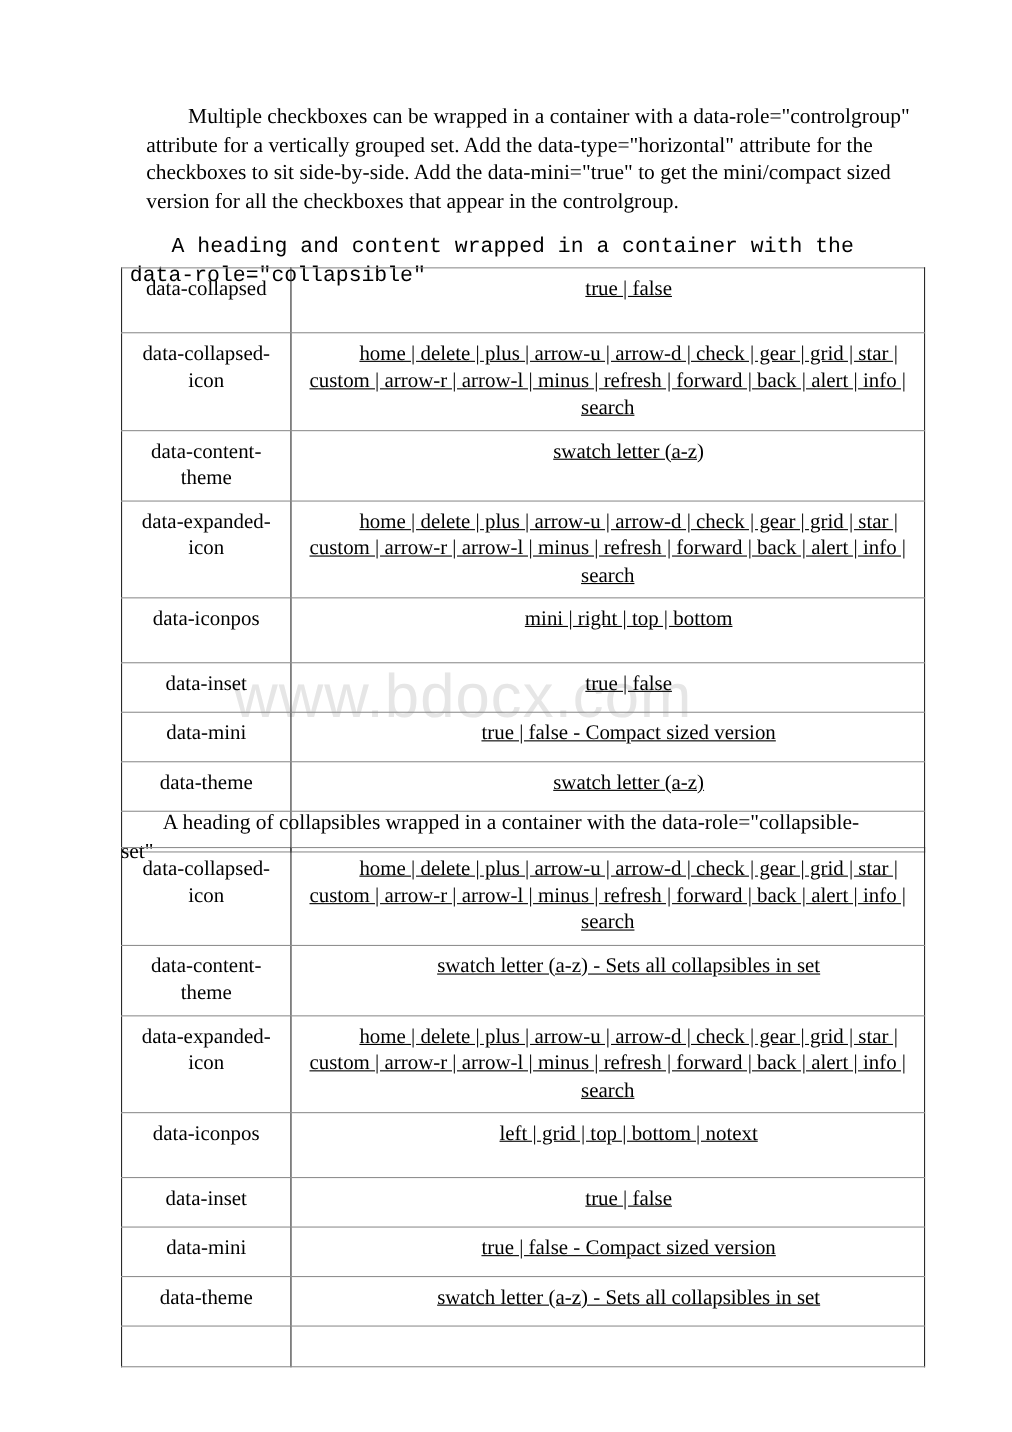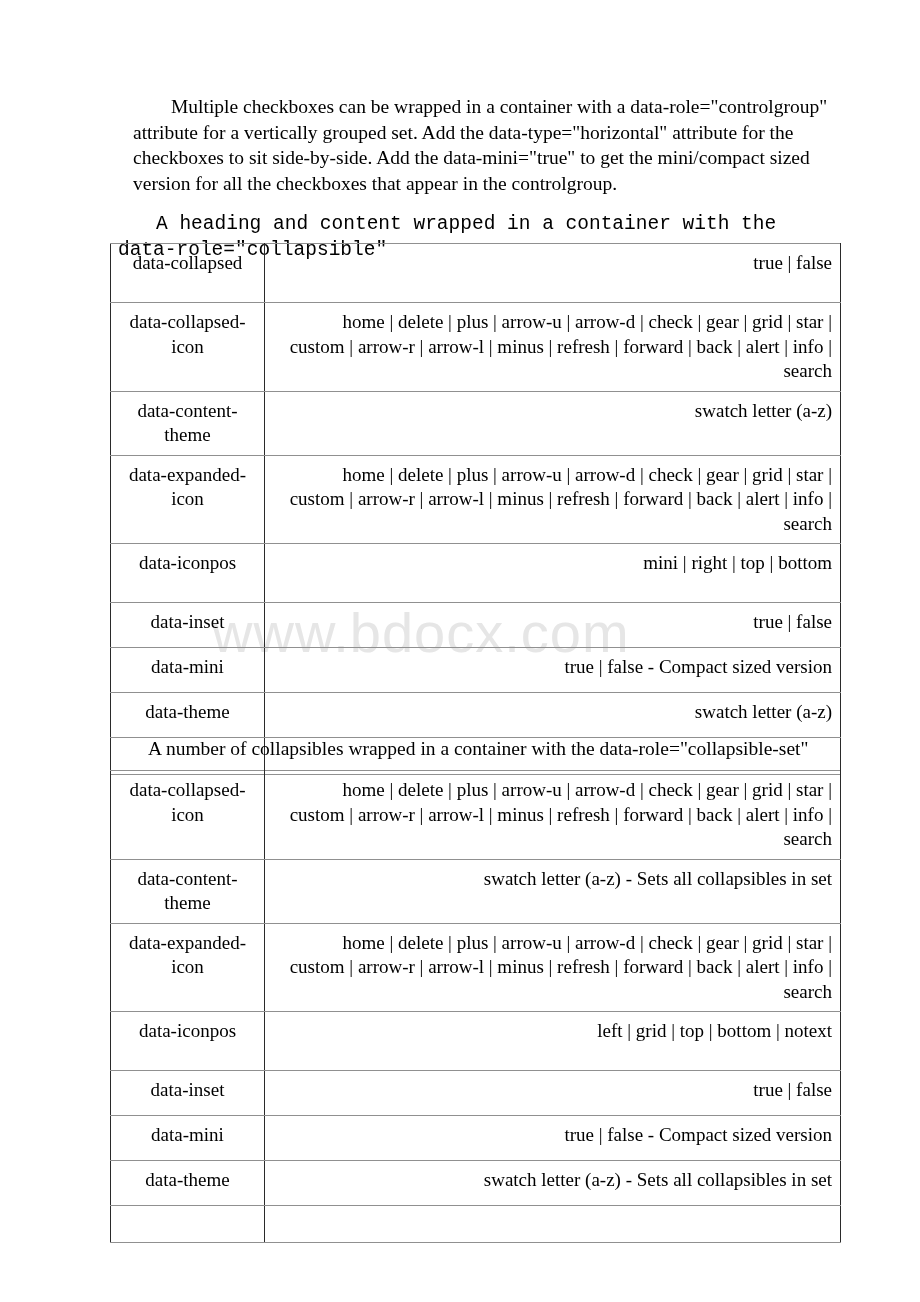--- a/index.html
+++ b/index.html
@@ -104,23 +104,24 @@
   }
 
   table.attr-table td.k {
     width: 141px;
     text-align: center;
     padding: 7px 6px 7px 6px;
   }
 
   table.attr-table td.v {
     width: 559px;
-    text-align: right;
+    text-align: center;
     padding: 7px 8px 7px 8px;
     text-indent: 38px;
+    text-decoration: underline;
   }
 
   
   table.attr-table {
     border: 1.5px solid #8a8a8a;
   }
 
   #table-collapsible { left: 110px; top: 243px; }
   #table-collapsible-set { left: 110px; top: 770px; }
   .r-med  td { height: 44px; }
@@ -175,21 +176,21 @@
           <td class="k">data-theme</td>
           <td class="v">swatch letter (a-z)</td>
         </tr>
         <tr class="r-empty">
           <td class="k"></td>
           <td class="v"></td>
         </tr>
       </tbody>
     </table>
 
-    <p class="para heading-2">A number of collapsibles wrapped in a container with the data-role="collapsible-set"</p>
+    <p class="para heading-2">A heading of collapsibles wrapped in a container with the data-role="collapsible-set"</p>
 
     <table class="attr-table" id="table-collapsible-set">
       <tbody>
         <tr class="r-icons">
           <td class="k">data-collapsed-icon</td>
           <td class="v">home | delete | plus | arrow-u | arrow-d | check | gear | grid | star | custom | arrow-r | arrow-l | minus | refresh | forward | back | alert | info | search</td>
         </tr>
         <tr class="r-med">
           <td class="k">data-content-theme</td>
           <td class="v">swatch letter (a-z) - Sets all collapsibles in set</td>

